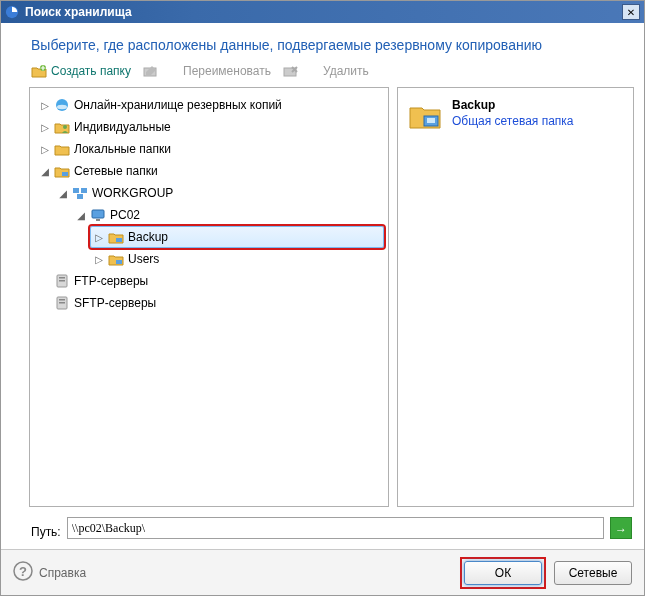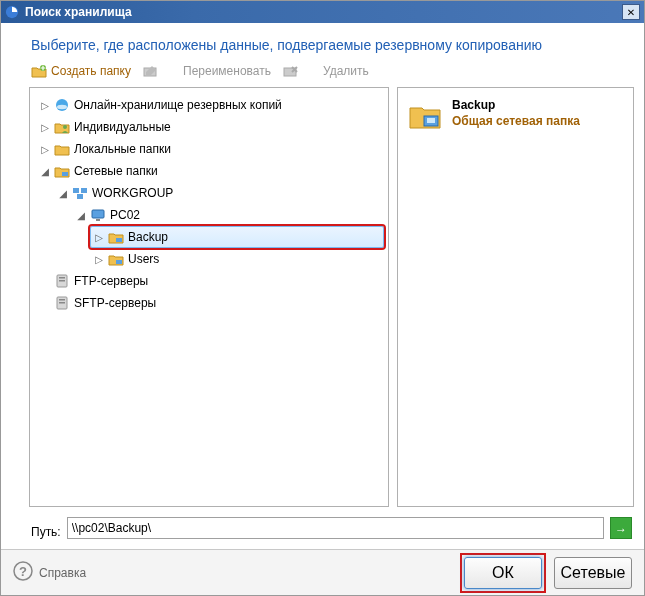--- a/index.html
+++ b/index.html
@@ -35,21 +35,21 @@
 .header-text {
   color: #2260b5;
   font-size: 14px;
   padding: 6px 2px 10px 2px;
 }
 .toolbar {
   display: flex; gap: 12px;
   padding: 0 2px 8px 2px;
 }
 .tool-btn { display: flex; align-items: center; gap: 4px; }
-.tool-btn.enabled { color: #a16207; cursor: pointer; }
+.tool-btn.enabled { color: #0f766e; cursor: pointer; }
 .tool-btn.disabled { color: #999; gap: 24px; }
 .tool-btn .tool-icon svg { width: 16px; height: 16px; display: block; }
 .main-area {
   flex: 1;
   display: flex;
   gap: 8px;
   min-height: 0;
 }
 .left-panel, .right-panel {
   border: 1px solid #b0b0b0;
@@ -78,55 +78,55 @@
 .expander {
   width: 10px; height: 10px; display: flex;
   align-items: center; justify-content: center;
   color: #666; font-size: 10px;
 }
 .expander.none { visibility: hidden; }
 .node-icon svg { width: 16px; height: 16px; display: block; }
 .right-item { display: flex; gap: 10px; }
 .right-icon svg { width: 34px; height: 34px; display: block; }
 .right-text .r-title { font-weight: bold; }
-.right-text .r-sub { color: #a16207; margin-top: 2px; font-weight: bold; }
+.right-text .r-sub { color: #1d4ed8; margin-top: 2px; }
 .path-row {
   display: flex; align-items: flex-end;
   padding: 10px 2px;
   gap: 6px;
 }
 .path-label { }
 .path-input {
   flex: 1; height: 22px;
   border: 1px solid #a0a0a0;
   padding: 0 4px;
-  font-family: Liberation Sans, sans-serif; font-size: 12px;
+  font-family: Liberation Serif, serif; font-size: 12px;
 }
 .go-btn {
   width: 22px; height: 22px; background: #3caa3c;
   display: flex; align-items: center; justify-content: center; color: #fff;
   border: 1px solid #2a8a2a;
 }
 .footer {
   height: 46px;
   border-top: 1px solid #c8c8c8;
   background: #f4f4f4;
   display: flex; align-items: center;
   padding: 0 12px;
 }
 .help-link { display: flex; align-items: center; gap: 6px; color: #666; cursor: pointer; }
 .help-link .help-icon svg { width: 20px; height: 20px; }
 .footer .spacer { flex: 1; }
 .win-btn {
-  min-width: 78px; height: 32px;
+  min-width: 78px; height: 24px;
   border: 1px solid #8a8a8a;
   border-radius: 3px;
   background: linear-gradient(#fdfdfd,#e8e8e8);
   margin-left: 8px;
-  font-family: inherit; font-size: 16px;
+  font-family: inherit; font-size: 12px;
   cursor: pointer;
 }
 .win-btn.default {
   border: 1px solid #4a88c8;
   box-shadow: 0 0 4px rgba(60,130,210,.7);
 }
 .ok-highlight {
   border: 2px solid #d21919;
   padding: 2px;
   display: inline-flex;

